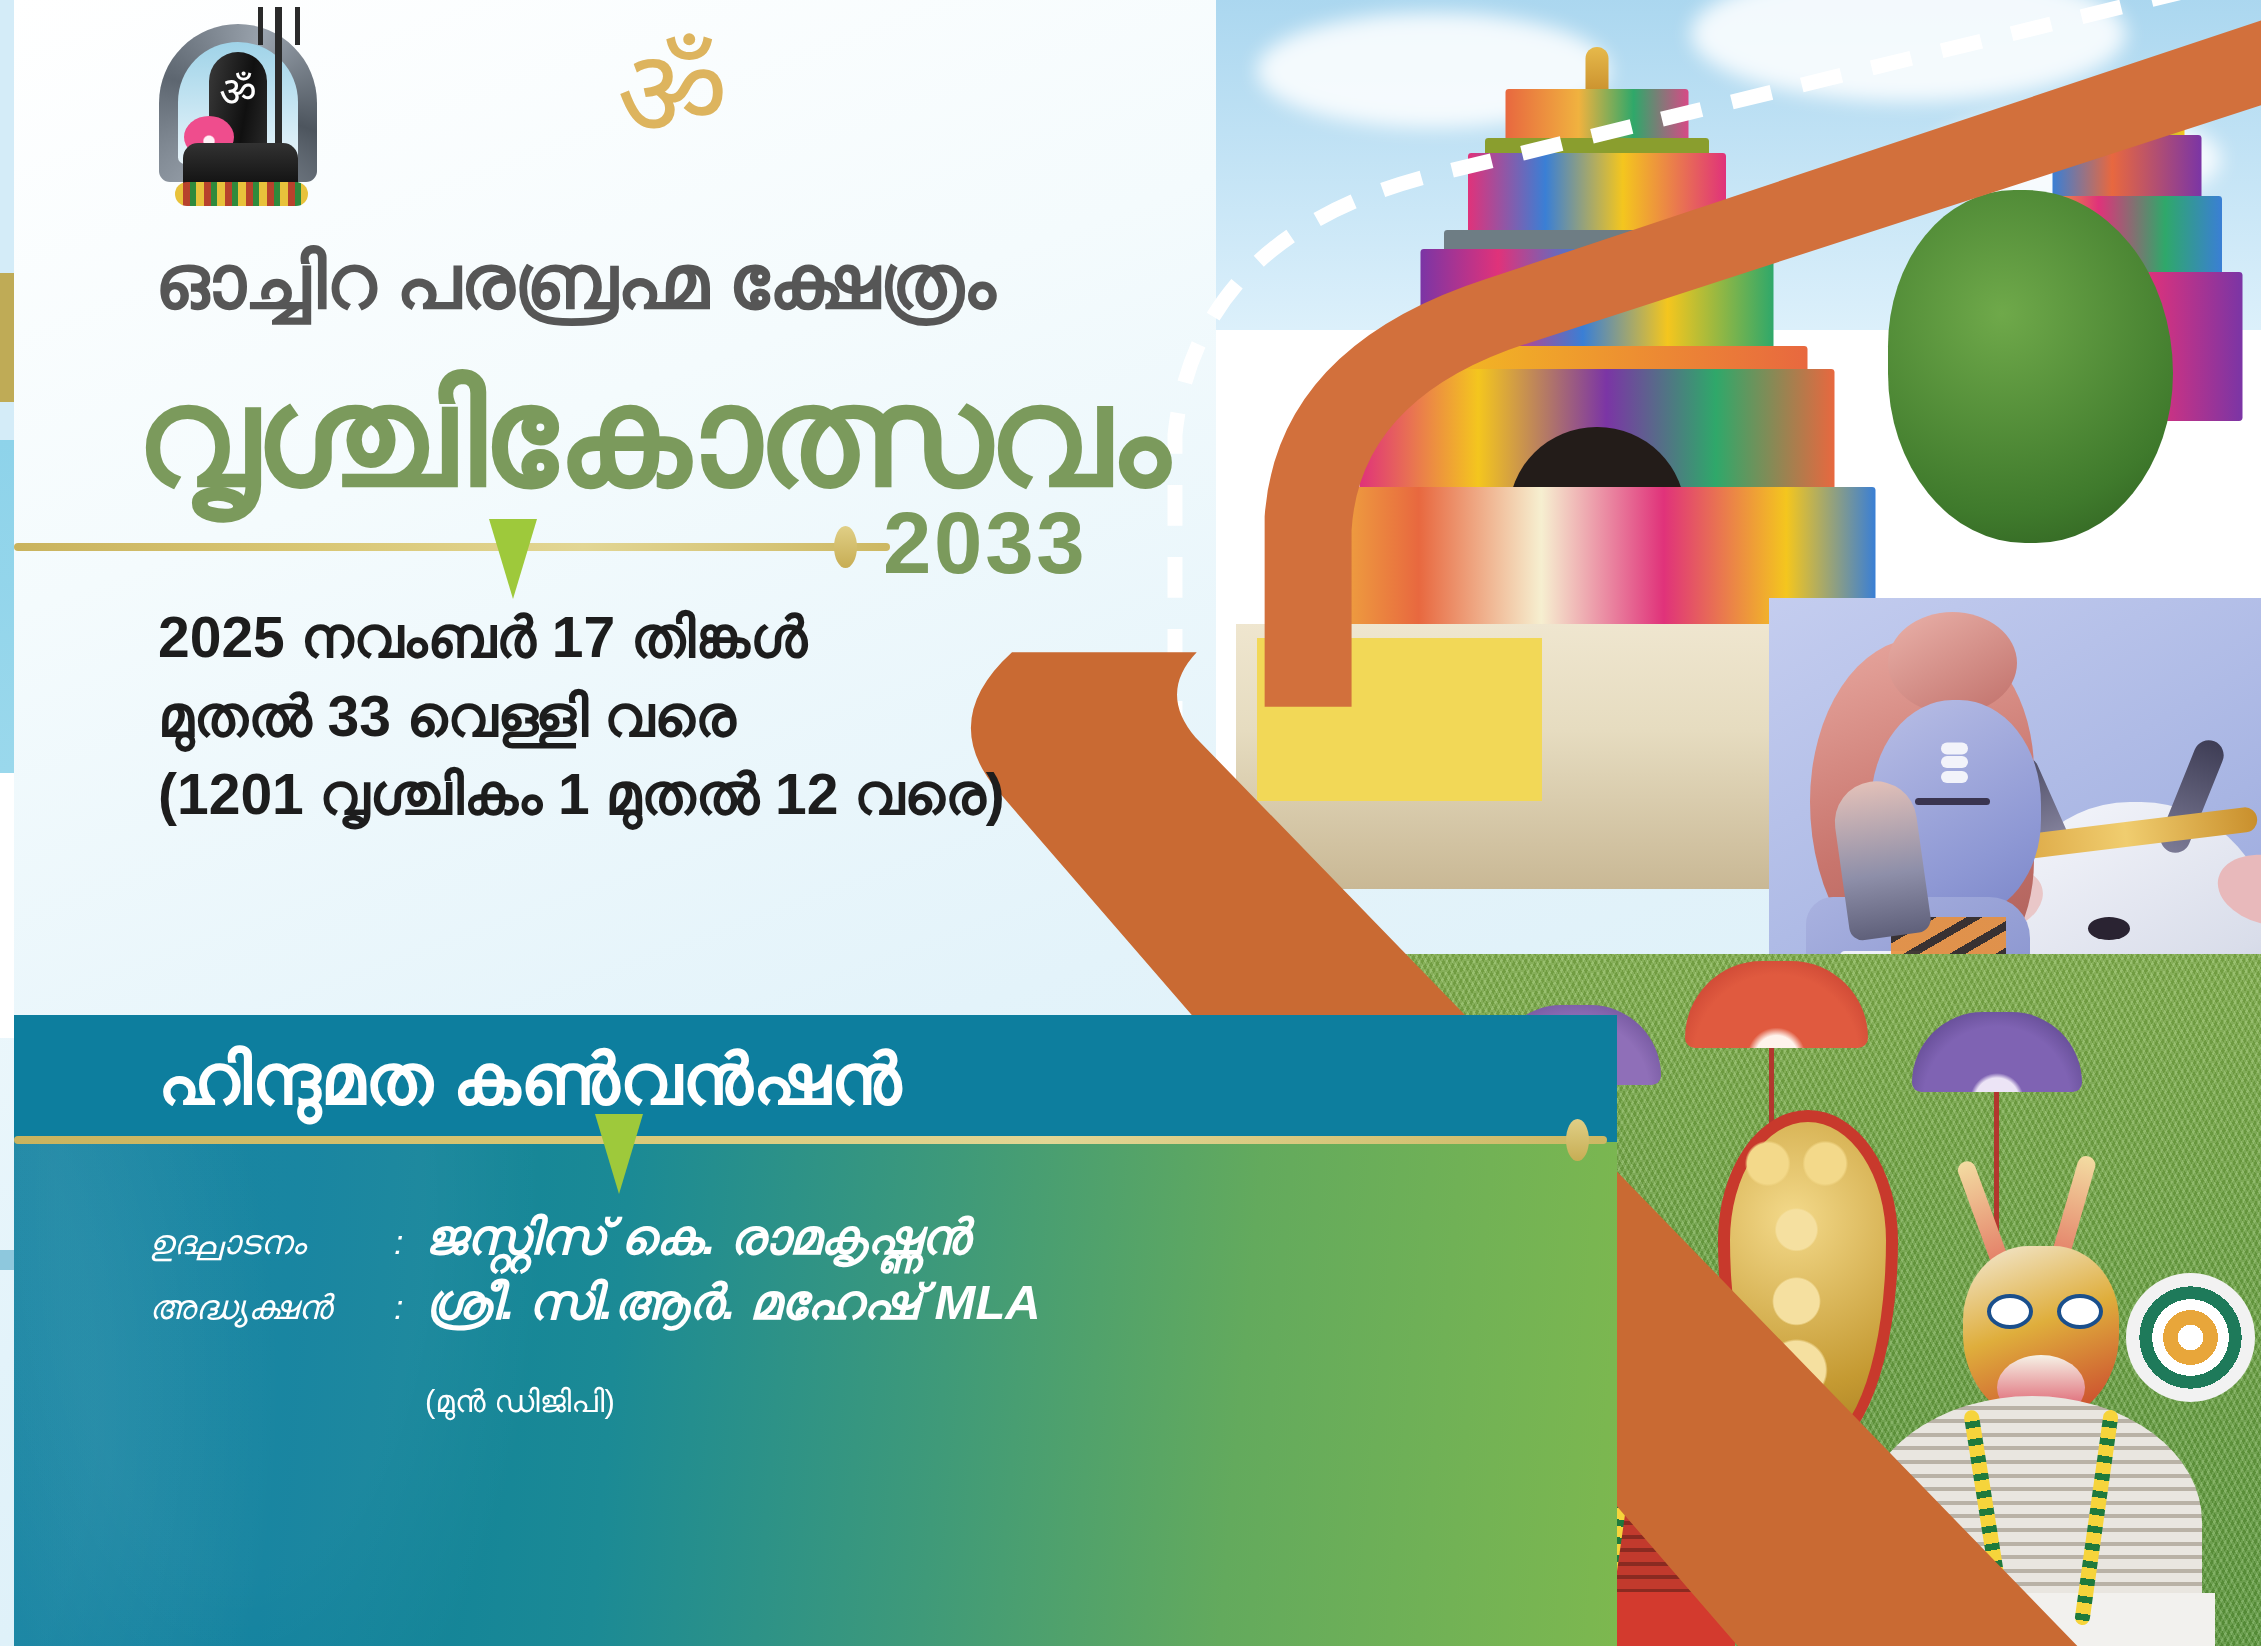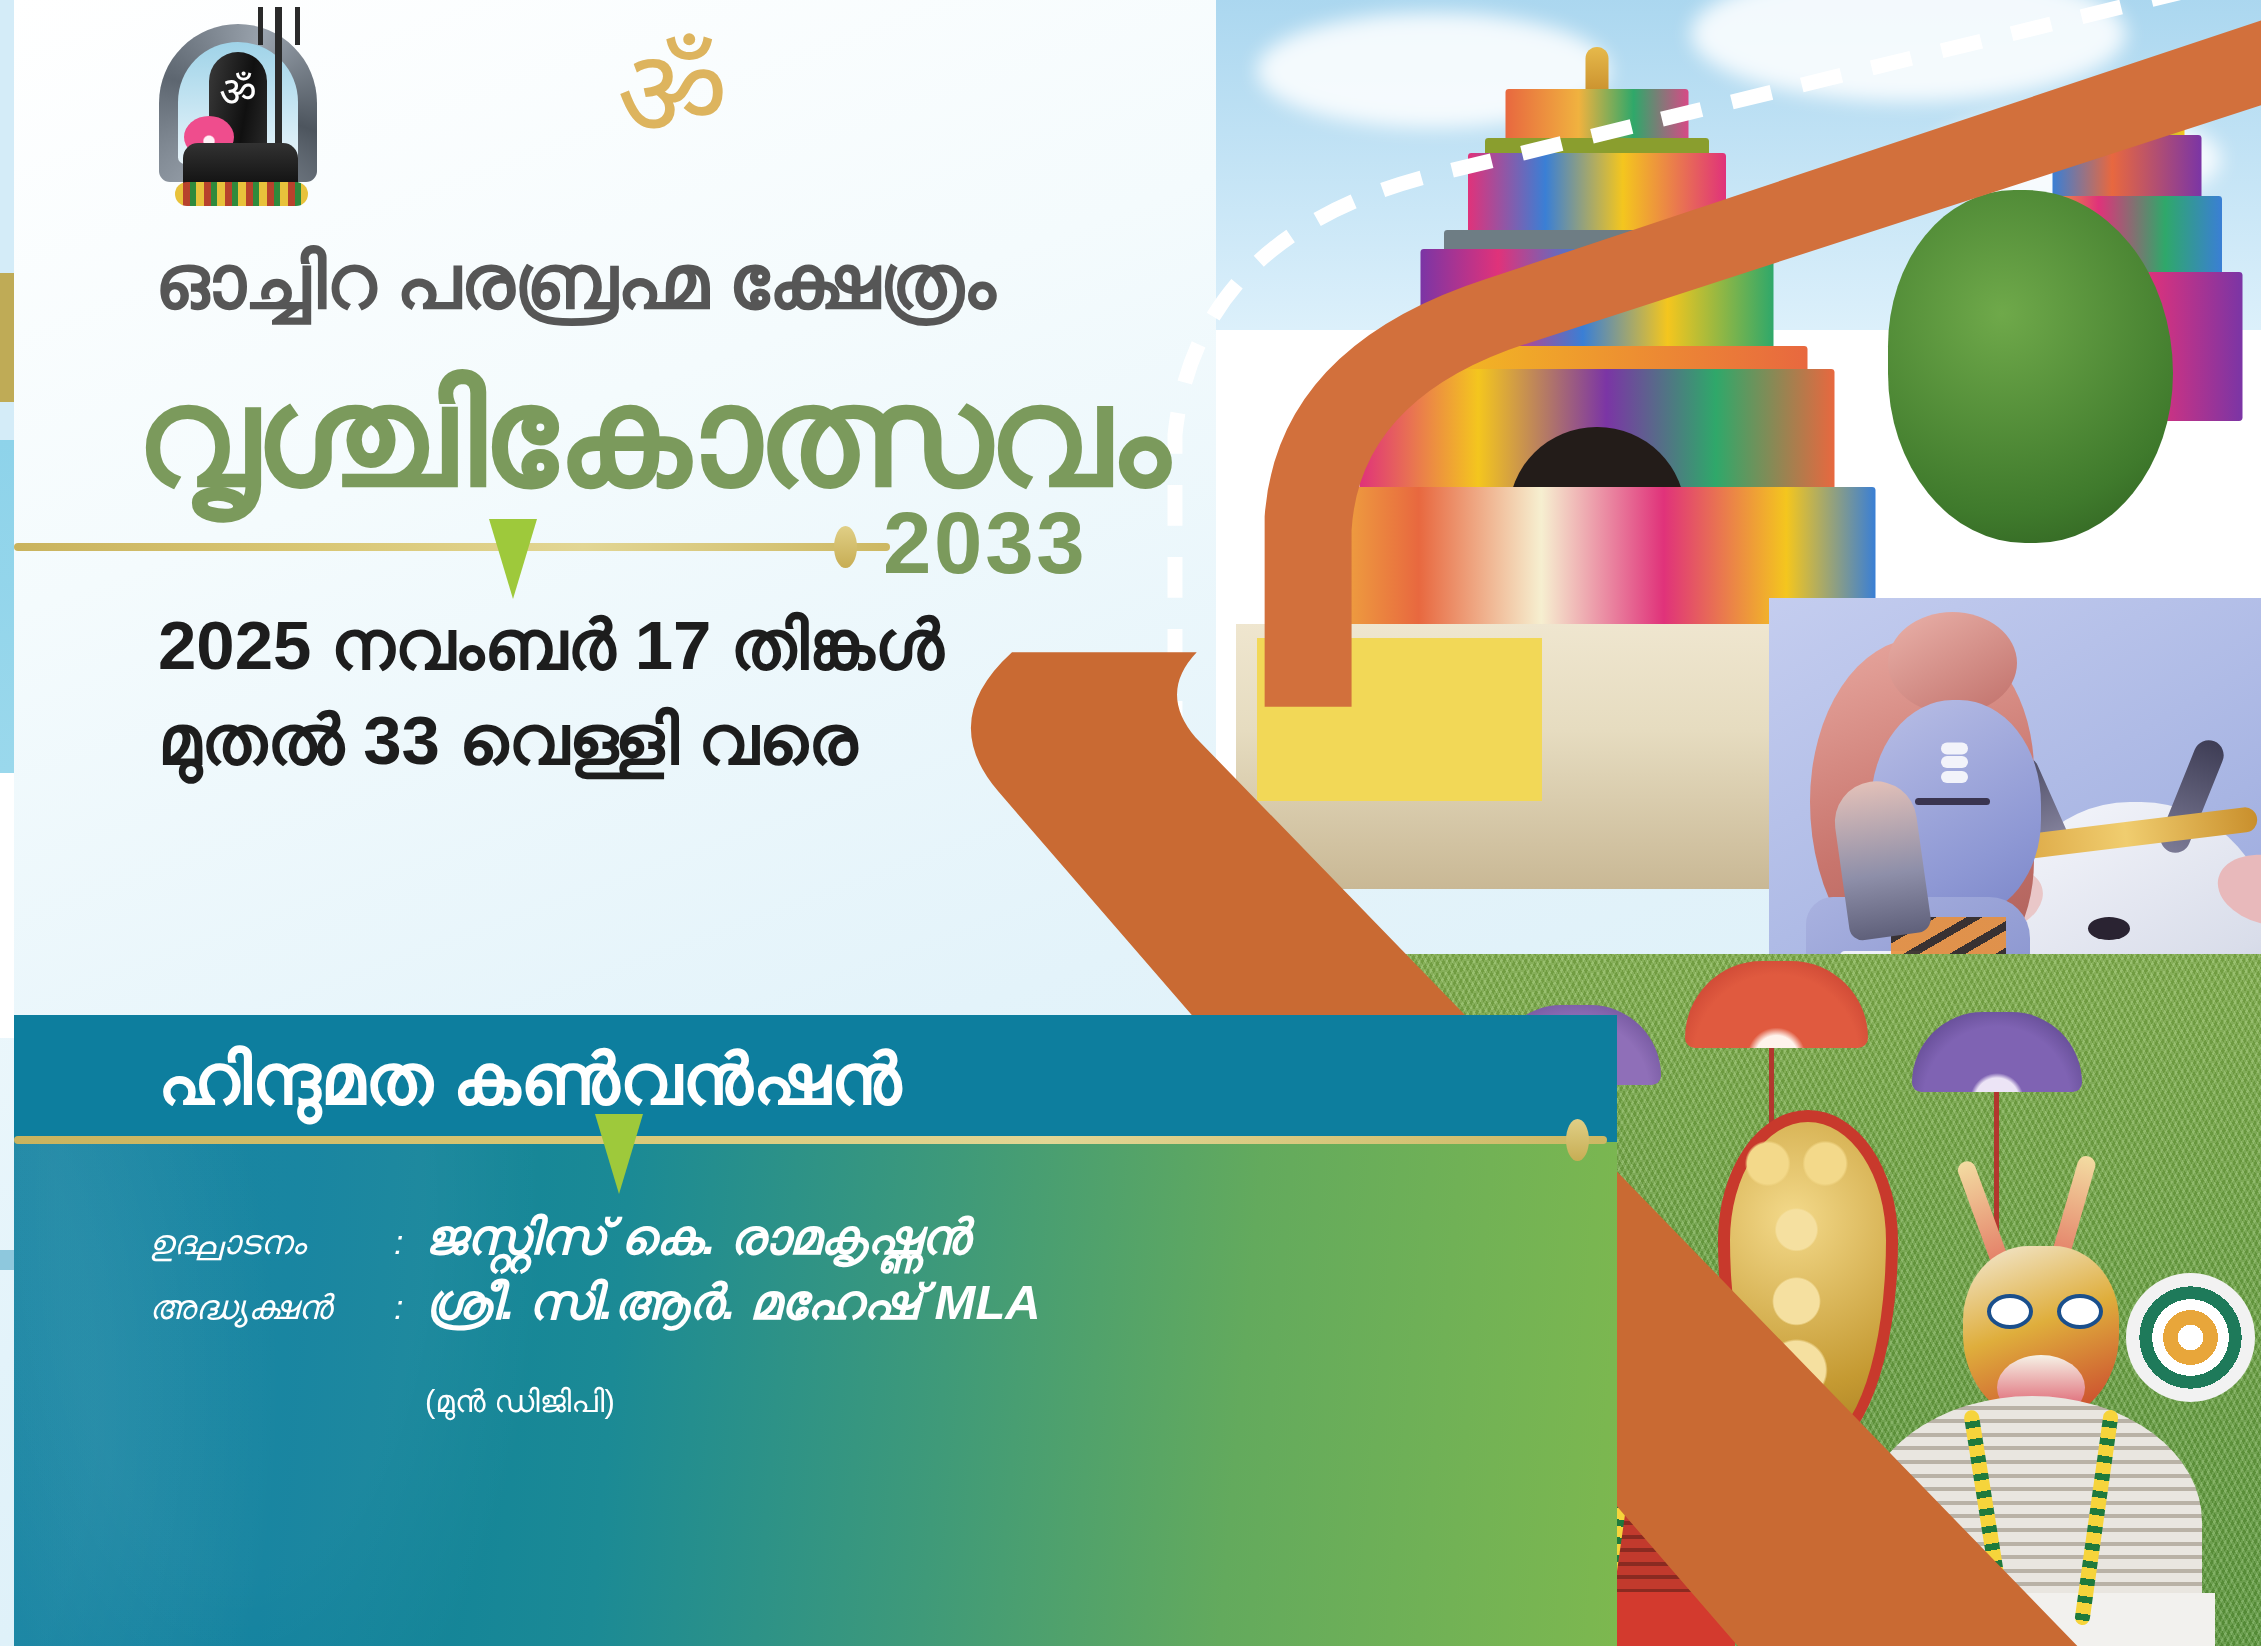--- a/index.html
+++ b/index.html
@@ -100,21 +100,21 @@
     font-size:140px;font-weight:700;color:#7b9a5c;letter-spacing:-4.1px;
     white-space:nowrap;line-height:1;
   }
   #festival-year{
     position:absolute;left:883px;top:499px;
     font-size:87px;font-weight:700;color:#7b9a5c;letter-spacing:2.7px;line-height:1;
   }
 
   #date-block{
     position:absolute;left:158px;top:598px;width:883px;
-    color:#1d1d1d;font-size:69px;font-weight:700;line-height:1.38;
+    color:#1d1d1d;font-size:57px;font-weight:700;line-height:1.38;
   }
   #date-block div{white-space:nowrap;}
 
   #convention-title{
     position:absolute;left:158px;top:1039px;width:1291px;
     color:#ffffff;font-size:71px;font-weight:700;white-space:nowrap;
   }
 
   
   #details{
@@ -302,20 +302,21 @@
 
   <div id="festival-year">2033</div>
 
   <div class="gold-rule" style="left:13.6px;top:543px;width:876px;"></div>
   <div class="green-tri" style="left:489px;top:519px;"></div>
   <div class="gold-dot" style="left:834px;top:526px;"></div>
 
   <div id="date-block" class="mal">
     <div>2025 നവംബർ 17 തിങ്കൾ</div>
     <div>മുതൽ 33 വെള്ളി വരെ</div>
+    <div>(1201 വൃശ്ചികം 1 മുതൽ 12 വരെ)</div>
   </div>
 
   <div id="bottom-panel">
     <div class="swish"></div>
   </div>
   <div id="panel-header"></div>
 
   <div id="convention-title" class="mal">ഹിന്ദുമത കൺവൻഷൻ</div>
 
   <div class="gold-rule" style="left:13.6px;top:1136px;width:1593px;"></div>

